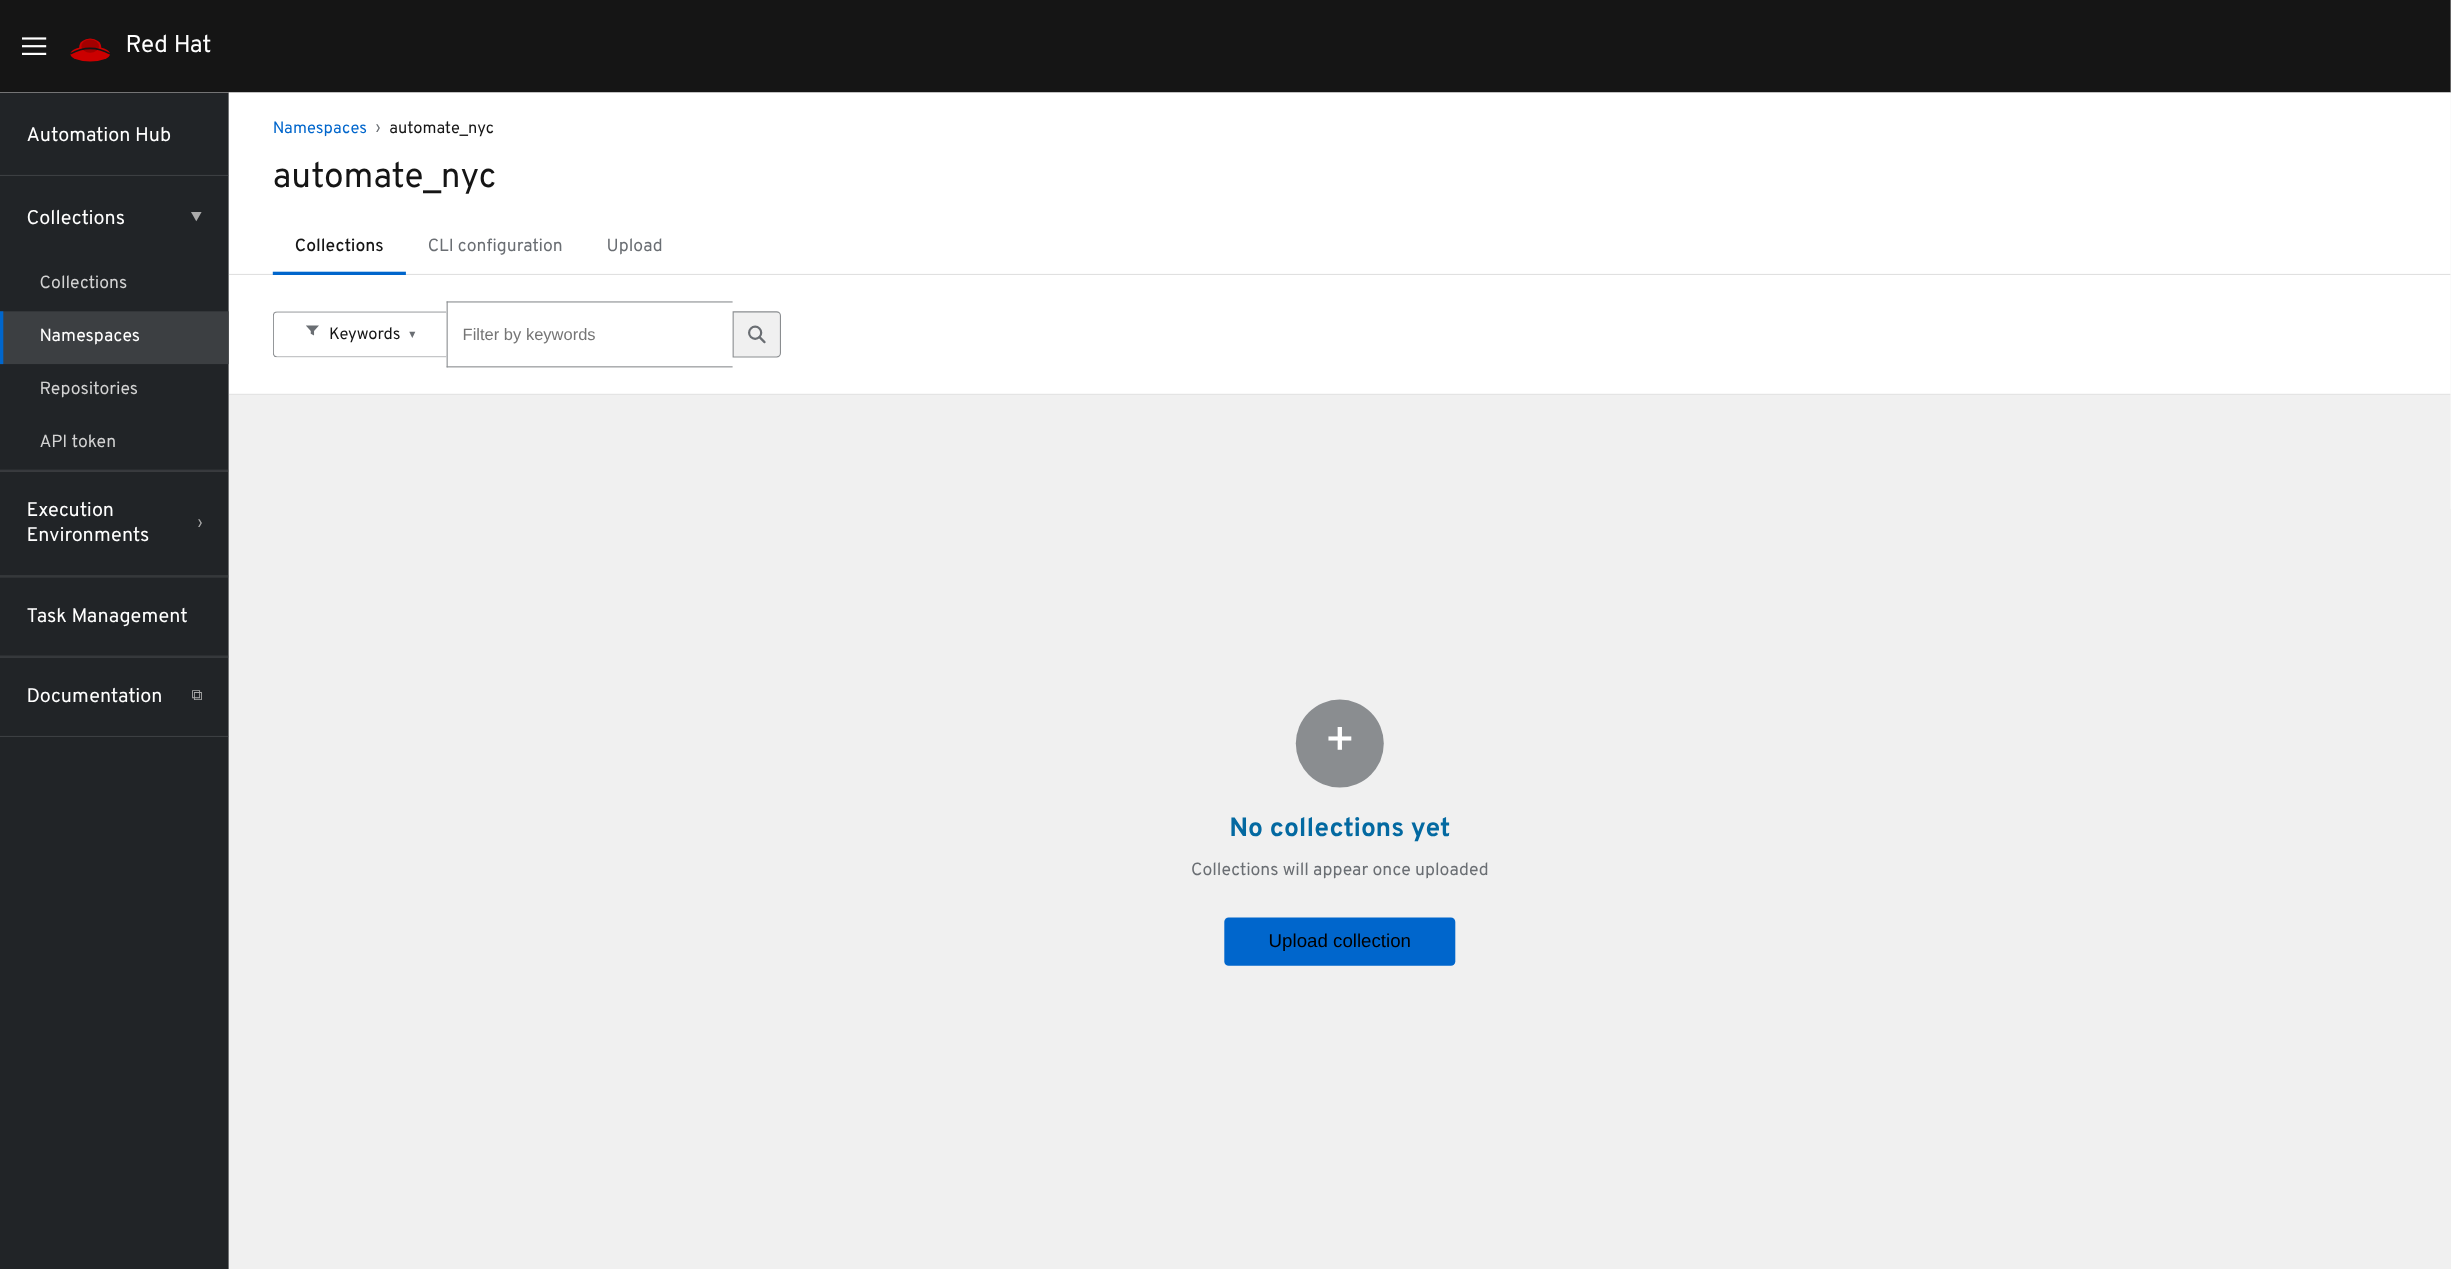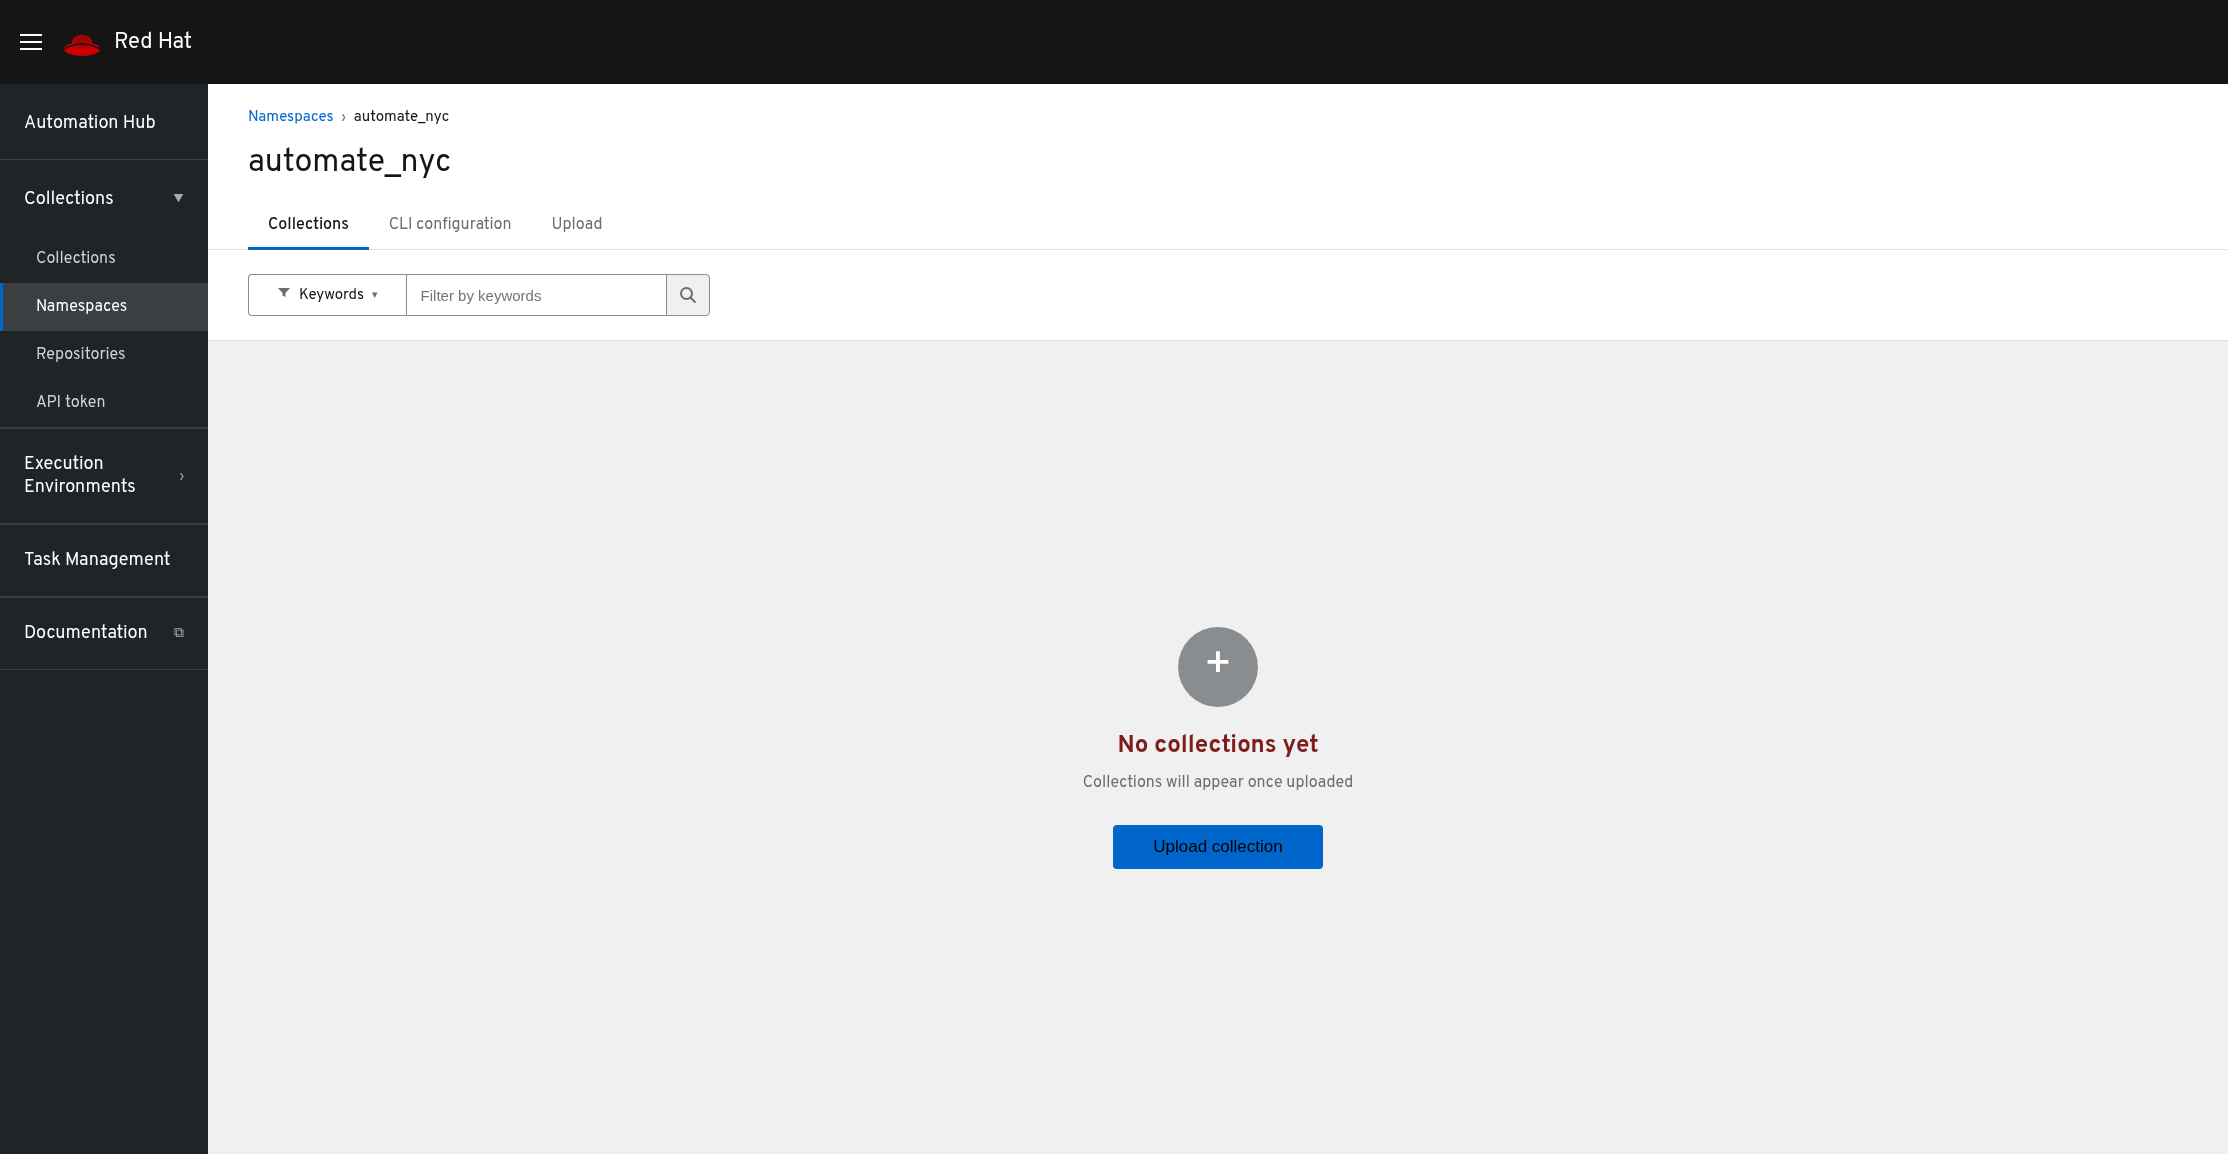--- a/index.html
+++ b/index.html
@@ -206,21 +206,21 @@
     .keyword-filter-label {
       font-size: 15px;
       color: #151515;
     }
     .keyword-filter-caret {
       font-size: 11px;
       color: #6a6e73;
     }
 
     .filter-input {
-      height: 42px;
+      height: 60px;
       border: 1px solid #8a8d90;
       border-right: none;
       padding: 14px 14px;
       font-size: 15px;
       color: #6a6e73;
       outline: none;
       width: 260px;
     }
 
     .search-btn {
@@ -258,21 +258,21 @@
     }
     .empty-icon-plus {
       color: white;
       font-size: 44px;
       line-height: 1;
       margin-top: -2px;
     }
     .empty-title {
       font-size: 24px;
       font-weight: 700;
-      color: #7f1d1d;
+      color: #0369a1;
       margin-bottom: 12px;
     }
     .empty-subtitle {
       font-size: 16px;
       color: #6a6e73;
       margin-bottom: 32px;
     }
     .upload-btn {
       background: #0066cc;
       color: #000000;

